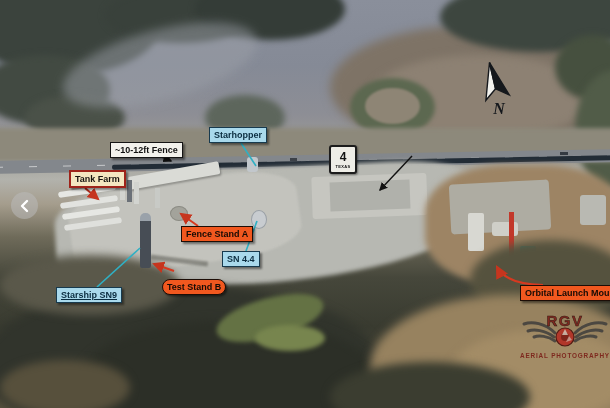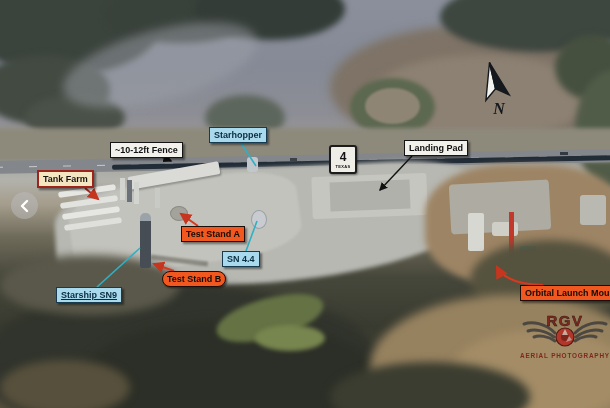--- a/index.html
+++ b/index.html
@@ -4,21 +4,21 @@
 <style>
   html,body{margin:0;padding:0;background:#222;}
   .stage{position:relative;width:610px;height:408px;overflow:hidden;font-family:"Liberation Sans",sans-serif;
     background:linear-gradient(180deg,#8a8f9b 0%,#858a96 16%,#8d8e95 28%,#9f9d96 37%,#b2b2ac 44%,#a59d8d 50%,#6f6b5a 58%,#46473b 68%,#393b30 80%,#4b4737 92%,#58513e 100%);}
   .blob{position:absolute;border-radius:50%;}
   .rect{position:absolute;}
   
   .label{position:absolute;z-index:6;font-weight:bold;font-size:9px;line-height:1;padding:2.5px 4px;white-space:nowrap;box-shadow:1.5px 1.5px 2px rgba(0,0,0,.45);}
   .lab-blue{background:#a9d9ec;border:1px solid #173a4e;color:#0b2d40;}
   .lab-white{background:#f2f1ec;border:1px solid #141414;color:#111;text-align:center;}
-  .lab-tan{background:#f4e6c0;border:2px solid #9e231a;color:#17130f;}
+  .lab-tan{background:#f4e6c0;border:2px solid #9e231a;color:#17130f;margin-left:32px;}
   .lab-orange{background:#f1581f;border:1px solid #1c0d06;color:#160b05;}
   .leaders{position:absolute;left:0;top:0;z-index:5;}
   
   .roadsign{position:absolute;left:329px;top:145px;width:24px;height:25px;z-index:6;background:#eeede6;border:2px solid #1c1c1c;border-radius:3px;display:flex;flex-direction:column;align-items:center;justify-content:center;box-shadow:1px 1px 2px rgba(0,0,0,.4);}
   .roadsign .num{font-weight:bold;font-size:12px;line-height:1;color:#111;}
   .roadsign .st{font-weight:bold;font-size:4px;letter-spacing:.3px;color:#111;margin-top:1px;}
   
   .compass{position:absolute;left:474px;top:60px;z-index:6;}
   .watermark{position:absolute;left:519px;top:311px;z-index:6;opacity:.95;}
   .navbtn{position:absolute;left:11px;top:192px;width:27px;height:27px;border-radius:50%;border:none;z-index:7;background:rgba(185,185,185,.55);display:flex;align-items:center;justify-content:center;cursor:pointer;padding:0;}
@@ -109,24 +109,23 @@
     <line x1="198" y1="226" x2="181" y2="214" stroke="#d63920" stroke-width="2" marker-end="url(#ar-r)"></line>
     <line x1="246" y1="251" x2="257" y2="221" stroke="#2fb0c4" stroke-width="1.6"></line>
     <line x1="174" y1="271" x2="154" y2="264" stroke="#d63920" stroke-width="2" marker-end="url(#ar-r)"></line>
     <line x1="97" y1="287" x2="140" y2="248" stroke="#2fb0c4" stroke-width="1.6"></line>
     <path d="M543,285 Q506,284 497,267" fill="none" stroke="#d63920" stroke-width="2.2" marker-end="url(#ar-r)"></path>
   </svg>
 
   <div class="label lab-white" style="left:110px;top:142px;">~10-12ft Fence</div>
   <div class="label lab-blue" style="left:209px;top:127px;">Starhopper</div>
   <div class="label lab-tan" style="left:37px;top:170px;">Tank Farm</div>
-  <div class="label lab-white" style="left:404px;top:140px;">Landing Pad</div>
-  <div class="label lab-orange" style="left:181px;top:226px;">Test Stand A</div>
+  <div class="label lab-orange" style="left:181px;top:226px;">Fence Stand A</div>
   <div class="label lab-blue" style="left:222px;top:251px;">SN 4.4</div>
-  <div class="label lab-orange" style="left:162px;top:271px;border-radius:8px;">Test Stand B</div>
+  <div class="label lab-orange" style="left:162px;top:279px;border-radius:8px;">Test Stand B</div>
   <div class="label lab-blue" style="left:56px;top:287px;text-decoration:underline;">Starship SN9</div>
   <div class="label lab-orange" style="left:520px;top:285px;">Orbital Launch Mount</div>
 
   <div class="roadsign">
     <span class="num">4</span>
     <span class="st">TEXAS</span>
   </div>
 
   <svg class="compass" width="44" height="58">
     <g transform="rotate(-13 20 22)">

